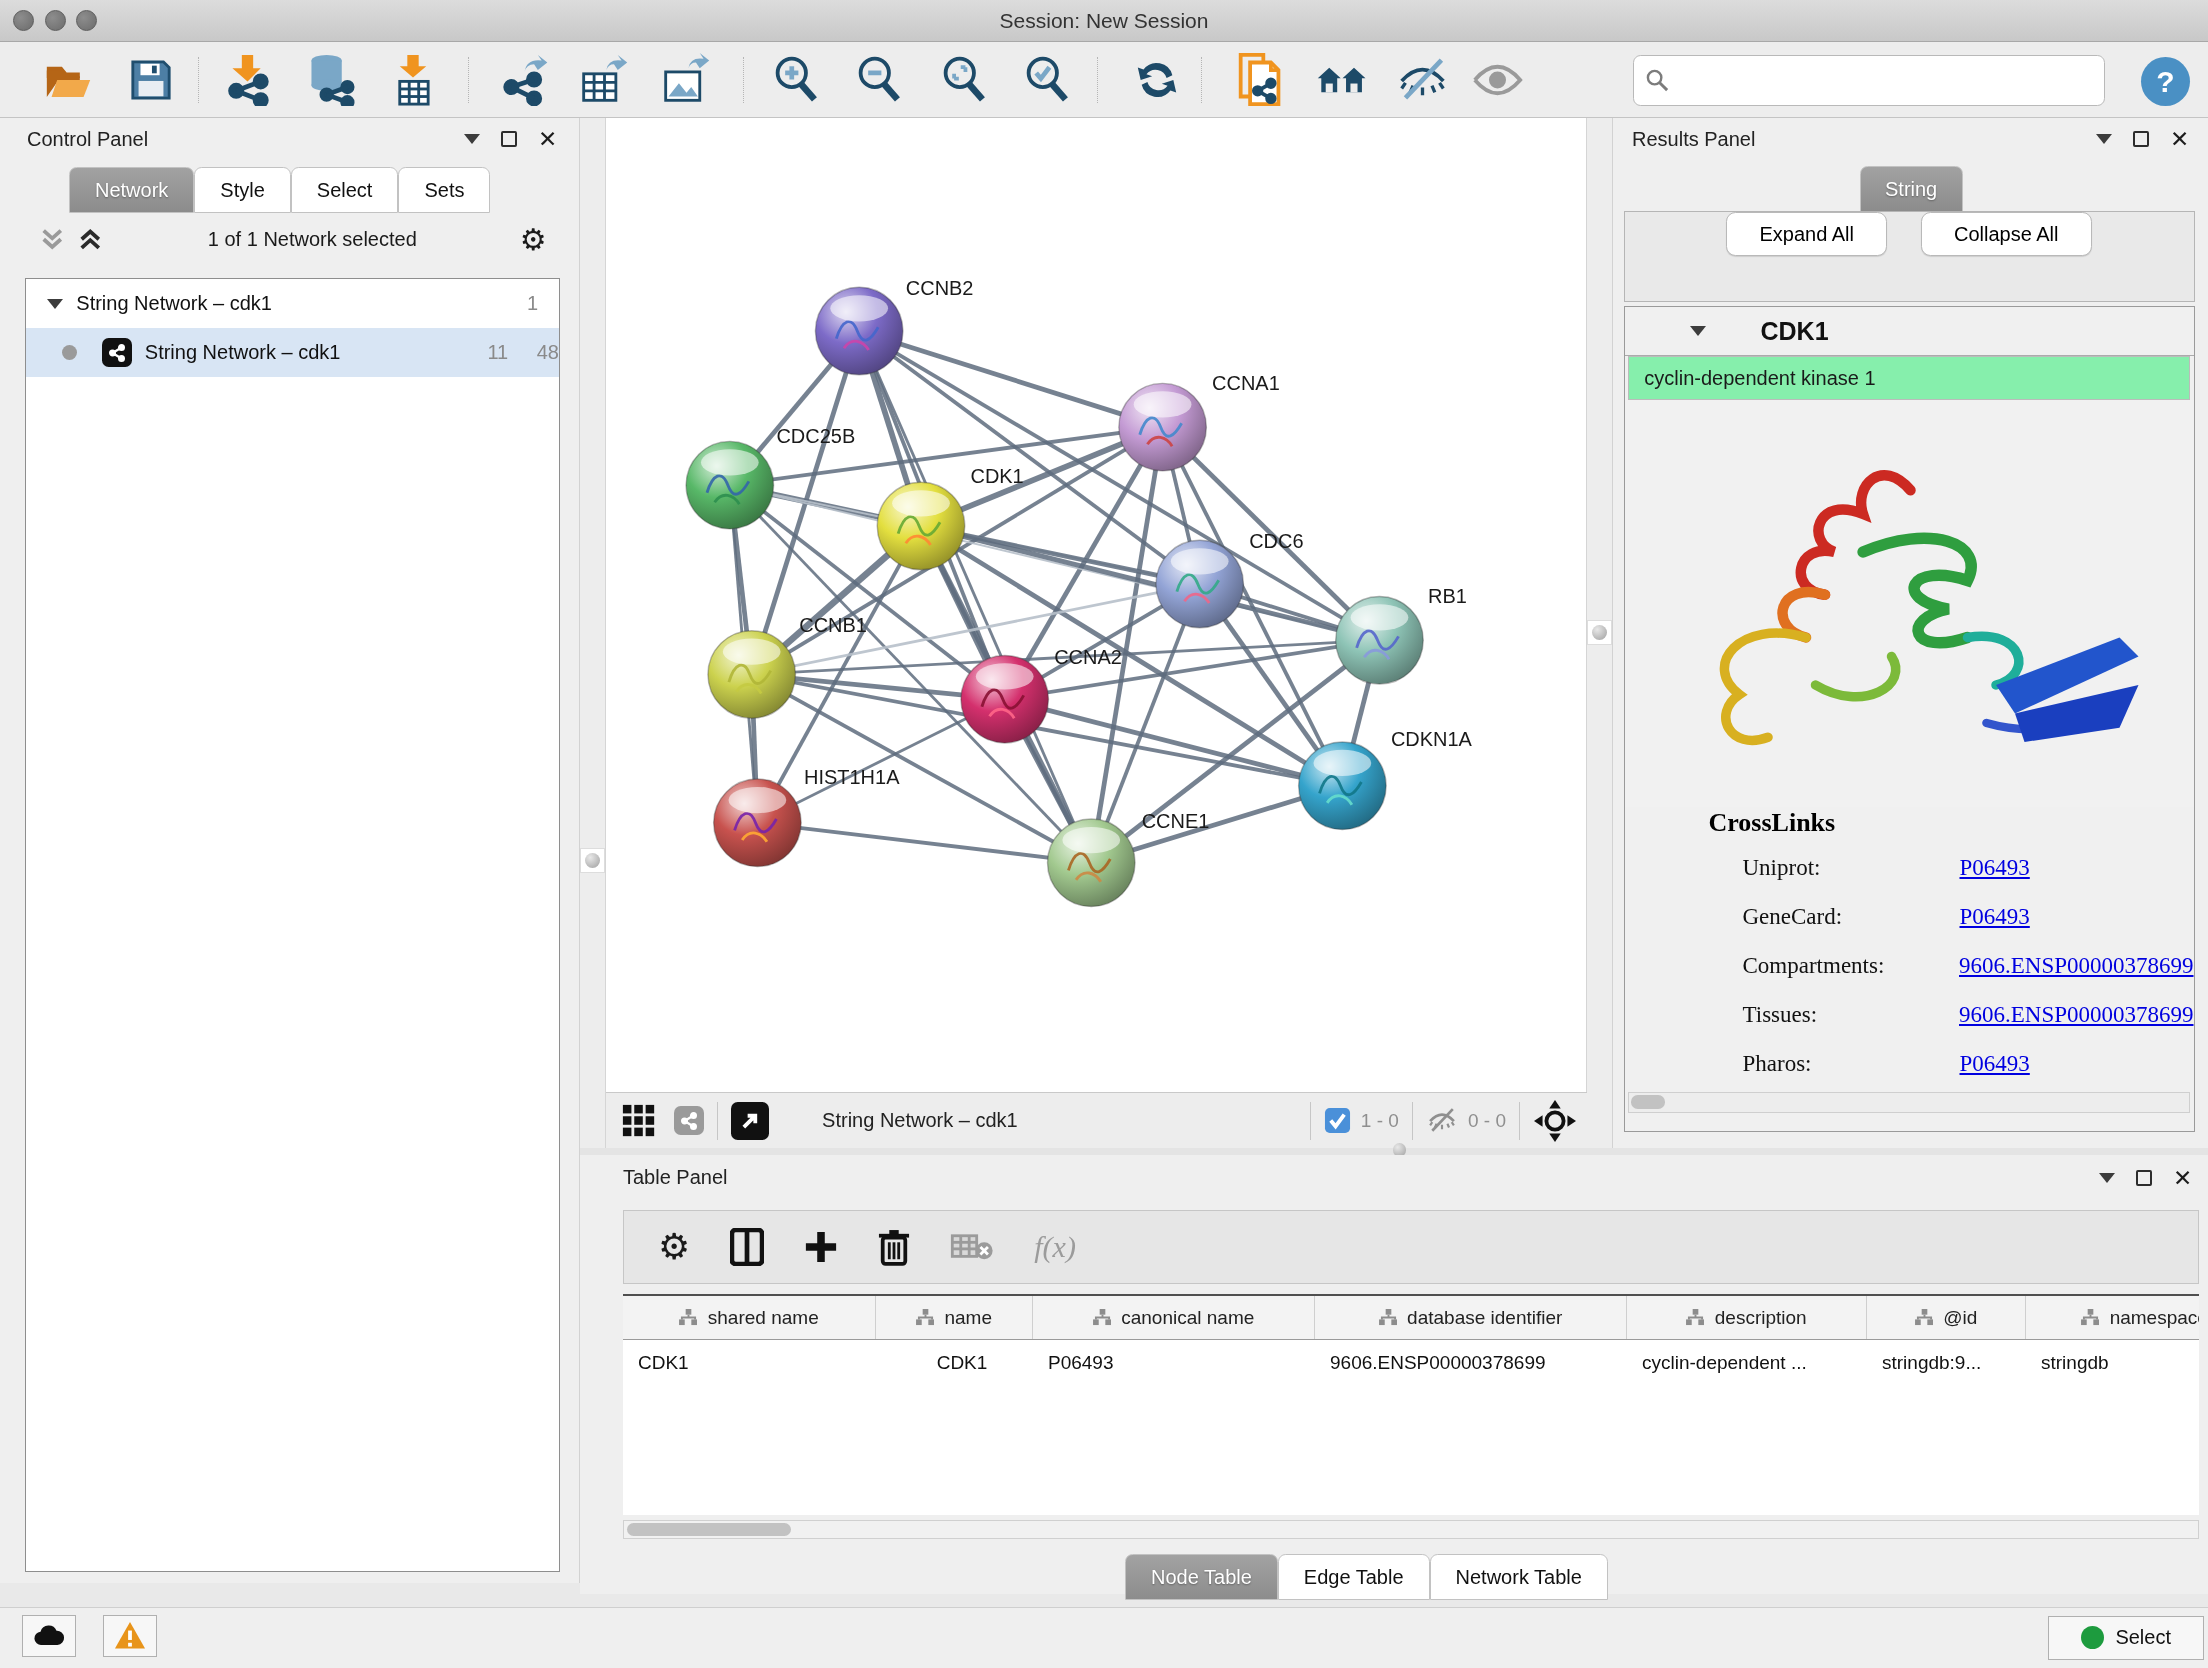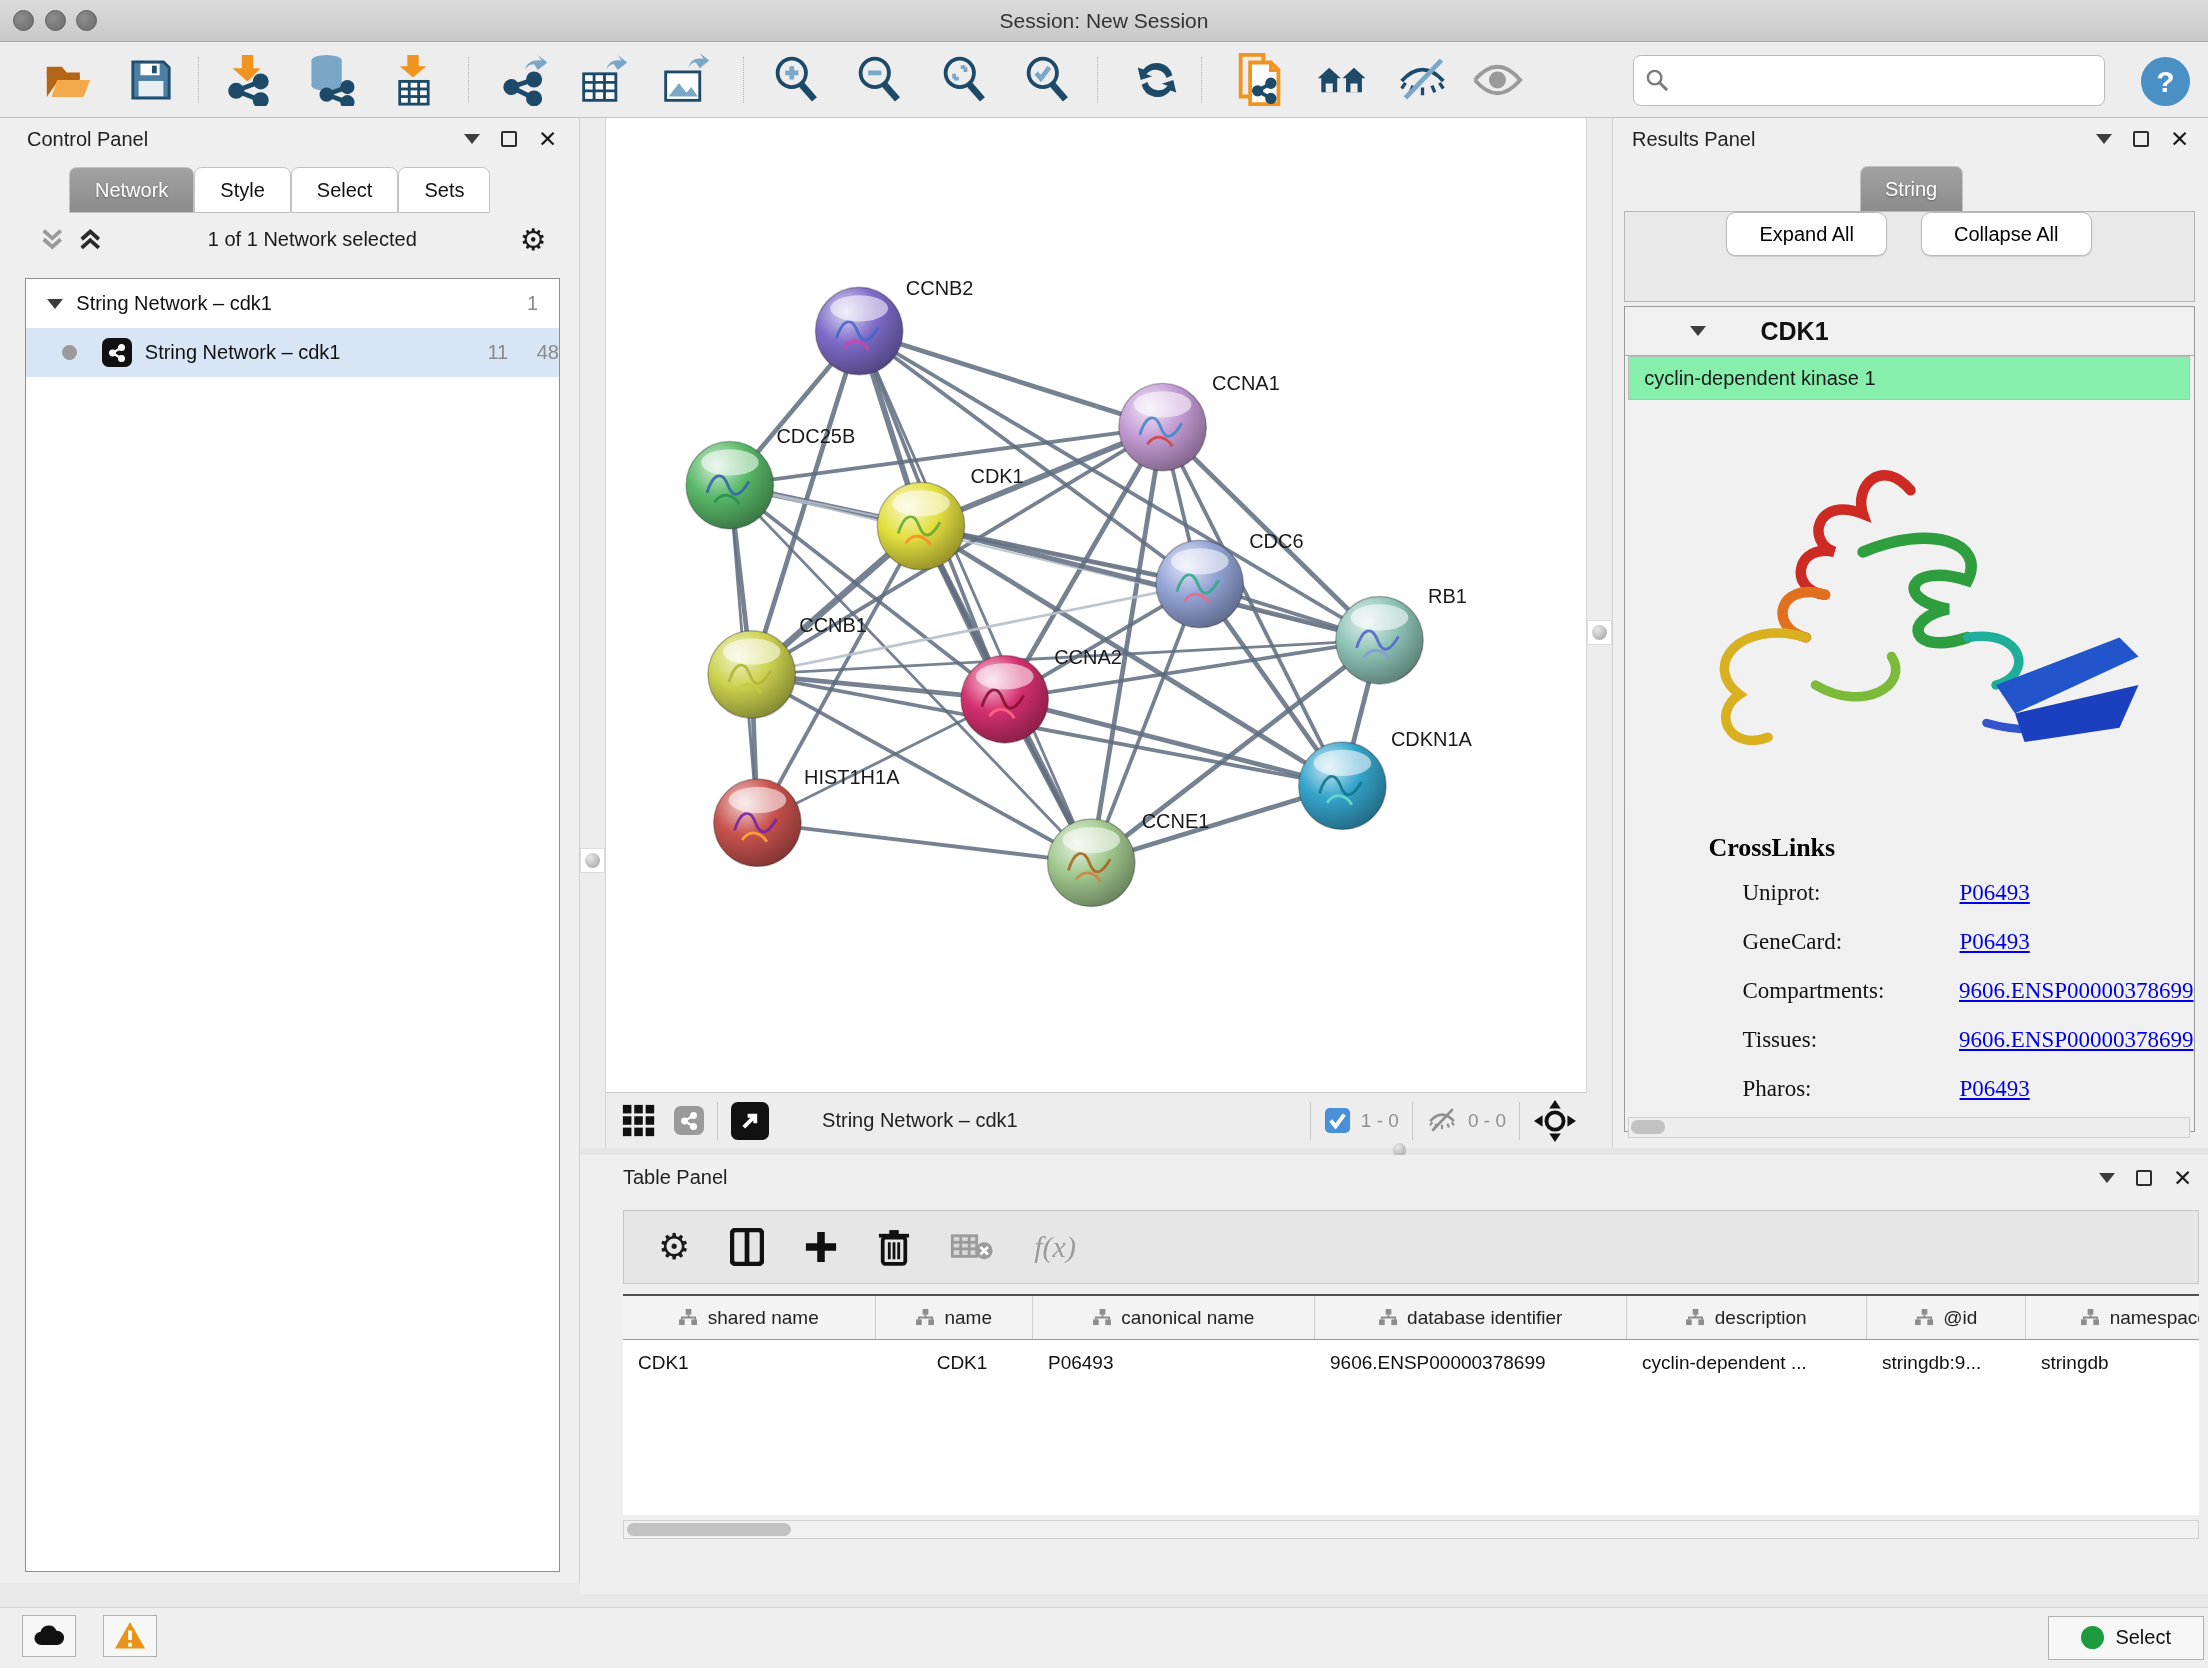--- a/index.html
+++ b/index.html
@@ -608,21 +608,21 @@
             <path d="M190 250 C120 230 80 280 120 310 C90 330 110 370 150 355" stroke="#d8b020" stroke-width="10"></path>
             <path d="M250 160 C320 130 380 150 360 190 C300 170 280 210 340 220 C290 230 300 270 360 250" stroke="#2f9e3f" stroke-width="12"></path>
             <path d="M200 300 C250 330 300 300 280 270" stroke="#7cba3a" stroke-width="10"></path>
             <path d="M360 250 C420 240 430 290 390 300" stroke="#1fae9a" stroke-width="10"></path>
             <path d="M380 340 C450 360 500 330 530 310" stroke="#3355cc" stroke-width="9"></path>
           </g>
           <path d="M390 300 L520 250 L540 270 L410 330 Z" fill="#2255cc"></path>
           <path d="M410 330 L540 300 L520 345 L420 360 Z" fill="#1a3fbf"></path>
         </svg>
       </div>
-      <div style="padding-left:84px;margin-top:26px">
+      <div style="padding-left:84px;margin-top:1px">
         <div id="rp-xl-head" class="serif">CrossLinks</div>
         <div id="xl-rows" style="margin-left:34px;margin-top:5.7px">
             <div class="xl-row">
               <span class="xl-label serif">Uniprot:</span>
               <a class="xl-value serif">P06493</a>
             </div>
             <div class="xl-row">
               <span class="xl-label serif">GeneCard:</span>
               <a class="xl-value serif">P06493</a>
             </div>
@@ -771,20 +771,25 @@
           <div class="td" style="width: 282px;">P06493</div>
           <div class="td" style="width: 312px;">9606.ENSP00000378699</div>
           <div class="td" style="width: 240px;">cyclin-dependent ...</div>
           <div class="td" style="width: 159px;">stringdb:9...</div>
           <div class="td" style="width: 238px;">stringdb</div>
         </div>
     </div>
     <div id="tp-scroll">
         <div id="tp-thumb"></div>
       </div>
+    <div id="tp-tabs">
+      <div class="tab sel">Node Table</div>
+      <div class="tab">Edge Table</div>
+      <div class="tab">Network Table</div>
+    </div>
   </div>
 
   <div id="statusbar" class="abs">
     <div class="sb-btn abs" style="left:22px">
       <svg width="32" height="23" viewBox="0 0 34 24">
           <path d="M9 22 a7 7 0 0 1 -1 -14 a9 9 0 0 1 17 -1 a6.5 6.5 0 0 1 1 15 Z" fill="#111"></path>
         </svg>
     </div>
     <div class="sb-btn abs" style="left:103px">
       <svg width="32" height="28.5" viewBox="0 0 34 30">

